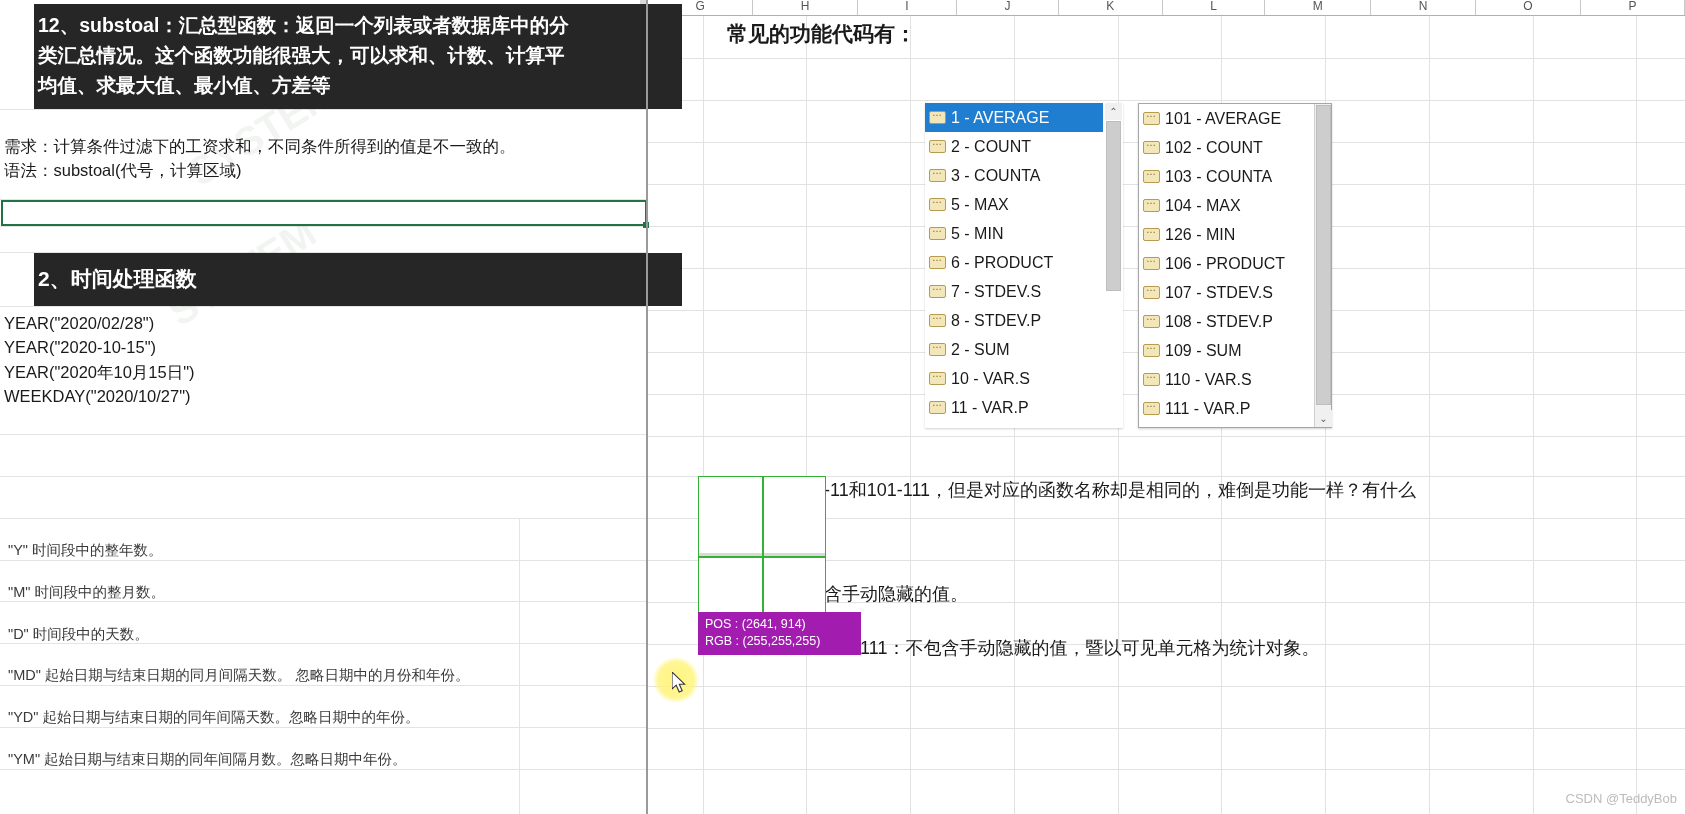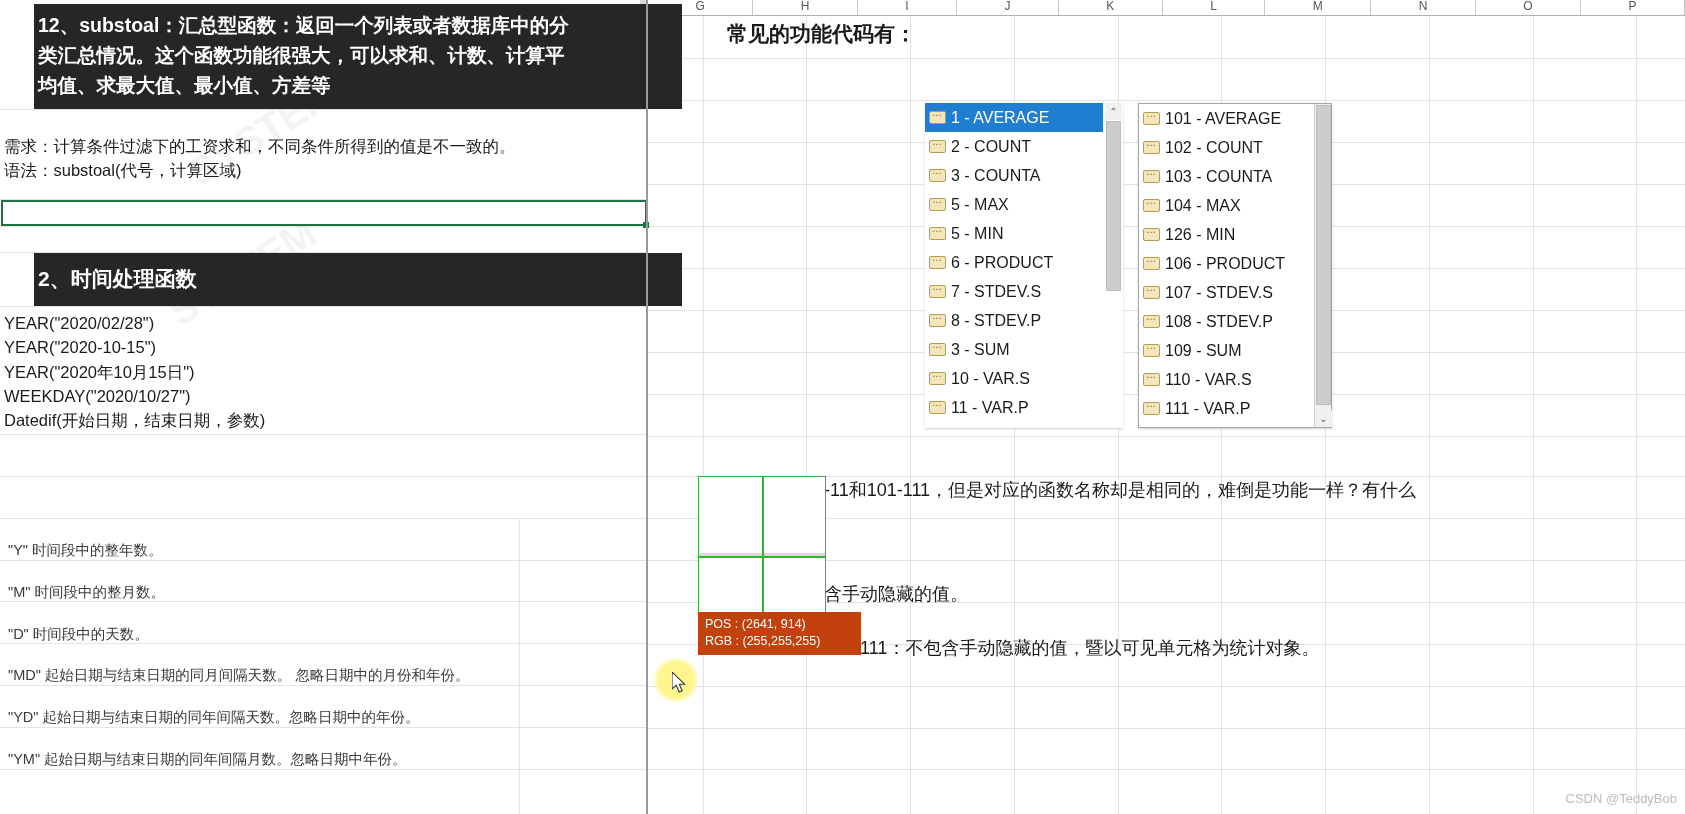--- a/index.html
+++ b/index.html
@@ -190,21 +190,21 @@
   }
   .green-range .gr-shade {
     position: absolute; left: 0; right: 0; top: 48%; height: 5px;
     background: #d9d9d9;
   }
 
   
   .probe-tip {
     position: absolute; left: 698px; top: 612px;
     width: 163px; padding: 4px 7px 5px 7px;
-    background: #c2410c; color: #ffffff;
+    background: #a21caf; color: #ffffff;
     font-size: 12.5px; line-height: 17px;
     z-index: 60; white-space: nowrap;
   }
 
   
   .cursor-glow {
     position: absolute; left: 653px; top: 657px;
     width: 46px; height: 46px; border-radius: 50%;
     background: radial-gradient(circle, rgba(255,244,120,0.95) 0%, rgba(255,244,120,0.8) 55%, rgba(255,244,120,0) 72%);
     z-index: 55;
@@ -259,21 +259,20 @@
   <div class="green-cell-left"></div>
 
   <div class="banner banner-2">
     <span>2、时间处理函数</span>
   </div>
 
   <div class="mono-line" style="top:311px">YEAR("2020/02/28")</div>
   <div class="mono-line" style="top:335px">YEAR("2020-10-15")</div>
   <div class="mono-line" style="top:360px">YEAR("2020年10月15日")</div>
   <div class="mono-line" style="top:384px">WEEKDAY("2020/10/27")</div>
-  <div class="mono-line" style="top:408px">Datedif(开始日期，结束日期，参数)</div>
 
   <div class="desc-line" style="top:540px">"Y" 时间段中的整年数。</div>
   <div class="desc-line" style="top:582px">"M" 时间段中的整月数。</div>
   <div class="desc-line" style="top:624px">"D" 时间段中的天数。</div>
   <div class="desc-line" style="top:665px">"MD" 起始日期与结束日期的同月间隔天数。 忽略日期中的月份和年份。</div>
   <div class="desc-line" style="top:707px">"YD" 起始日期与结束日期的同年间隔天数。忽略日期中的年份。</div>
   <div class="desc-line" style="top:749px">"YM" 起始日期与结束日期的同年间隔月数。忽略日期中年份。</div>
 
   <div class="wm-diag" style="left:180px; top:110px">SYSTEM</div>
   <div class="wm-diag" style="left:160px; top:250px">SYSTEM</div>
@@ -357,21 +356,21 @@
       <div class="lb-item">
         <span class="fn-icon"></span>
         <span>7 - STDEV.S</span>
       </div>
       <div class="lb-item">
         <span class="fn-icon"></span>
         <span>8 - STDEV.P</span>
       </div>
       <div class="lb-item">
         <span class="fn-icon"></span>
-        <span>3 - SUM</span>
+        <span>2 - SUM</span>
       </div>
       <div class="lb-item">
         <span class="fn-icon"></span>
         <span>10 - VAR.S</span>
       </div>
       <div class="lb-item">
         <span class="fn-icon"></span>
         <span>11 - VAR.P</span>
       </div>
     </div>

